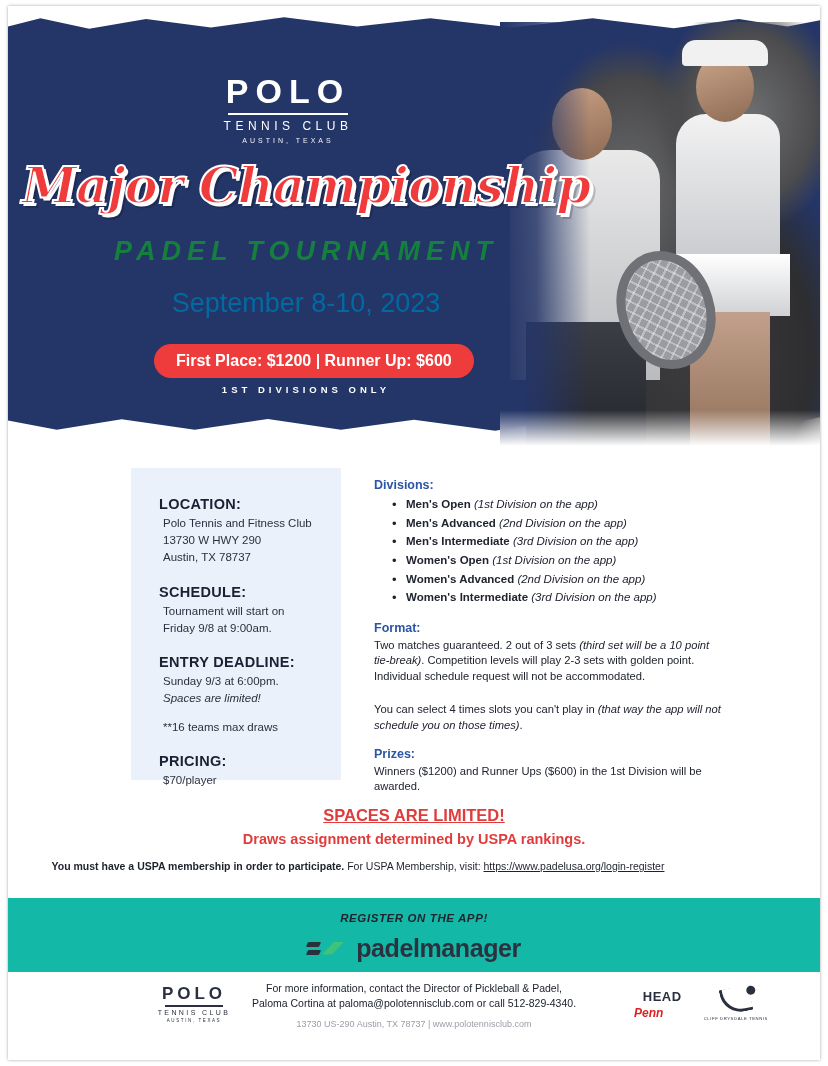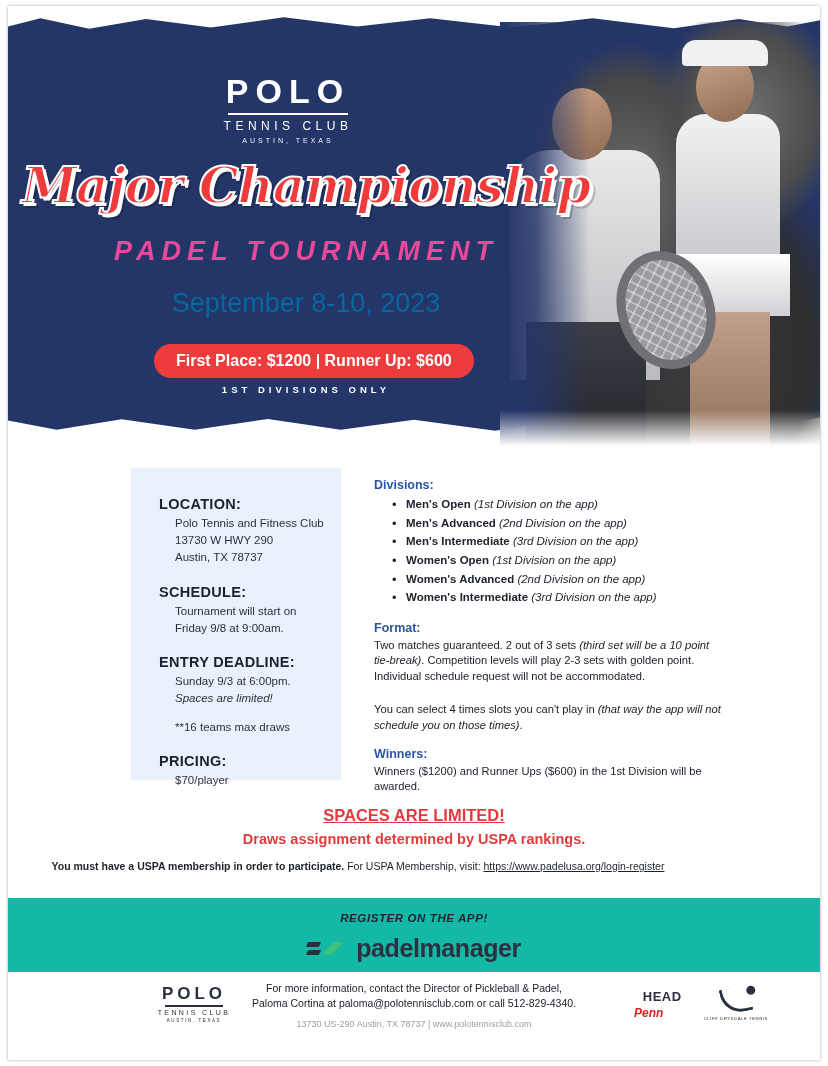--- a/index.html
+++ b/index.html
@@ -141,21 +141,21 @@
     font-weight: 700;
     font-size: 50px;
     letter-spacing: -1px;
     color: #ef3b3b;
     -webkit-text-stroke: 2px #ffffff;
     text-shadow: 3px 3px 0 #ffffff, 5px 5px 0 rgba(0,0,0,0.18);
     white-space: nowrap;
   }
   .title-sub {
     position: absolute; left: 0; top: 222px; width: 596px;
-    text-align: center; color: #ec4899;
+    text-align: center; color: #15803d;
     font-style: italic; font-weight: 700;
     font-size: 27px; letter-spacing: 6px;
   }
   .title-dates {
     position: absolute; left: 0; top: 274px; width: 596px;
     text-align: center; color: #0369a1;
     font-weight: 400; font-size: 27px;
   }
   .pill {
     position: absolute; left: 146px; top: 330px;
@@ -181,21 +181,21 @@
     color: #1f2330;
   }
   .infobox h3 {
     margin: 0 0 4px 0;
     font-size: 14.5px;
     letter-spacing: .3px;
     font-weight: 700;
     color: #1b2133;
   }
   .infobox p {
-    margin: 0 0 2px 16px;
+    margin: 0 0 2px 4px;
     font-size: 11.5px;
     line-height: 1.32;
     color: #2b3040;
   }
   .infobox .blk { margin-bottom: 18px; }
   .infobox .ital { font-style: italic; }
 
   
   .rightcol {
     position: absolute;
@@ -399,21 +399,21 @@
         <li><b>Women's Open</b> <i>(1st Division on the app)</i></li>
         <li><b>Women's Advanced</b> <i>(2nd Division on the app)</i></li>
         <li><b>Women's Intermediate</b> <i>(3rd Division on the app)</i></li>
       </ul>
 
       <div class="sec-head">Format:</div>
       <p class="para"><span>Two matches guaranteed. 2 out of 3 sets </span><i>(third set will be a 10 point tie-break)</i><span>. Competition levels will play 2-3 sets with golden point. Individual schedule request will not be accommodated.</span></p>
       <div class="blk-gap"></div>
       <p class="para"><span>You can select 4 times slots you can't play in </span><i>(that way the app will not schedule you on those times)</i><span>.</span></p>
 
-      <div class="sec-head" style="margin-top:14px">Winners:</div>
+      <div class="sec-head" style="margin-top:14px">Prizes:</div>
       <p class="para">Winners ($1200) and Runner Ups ($600) in the 1st Division will be awarded.</p>
     </div>
 
     <div class="notice1">SPACES ARE LIMITED!</div>
     <div class="notice2">Draws assignment determined by USPA rankings.</div>
     <div class="notice3">
       <b>You must have a USPA membership in order to participate.</b><span> For USPA Membership, visit: </span><a href="#">https://www.padelusa.org/login-register</a>
     </div>
 
     <div class="appband">

